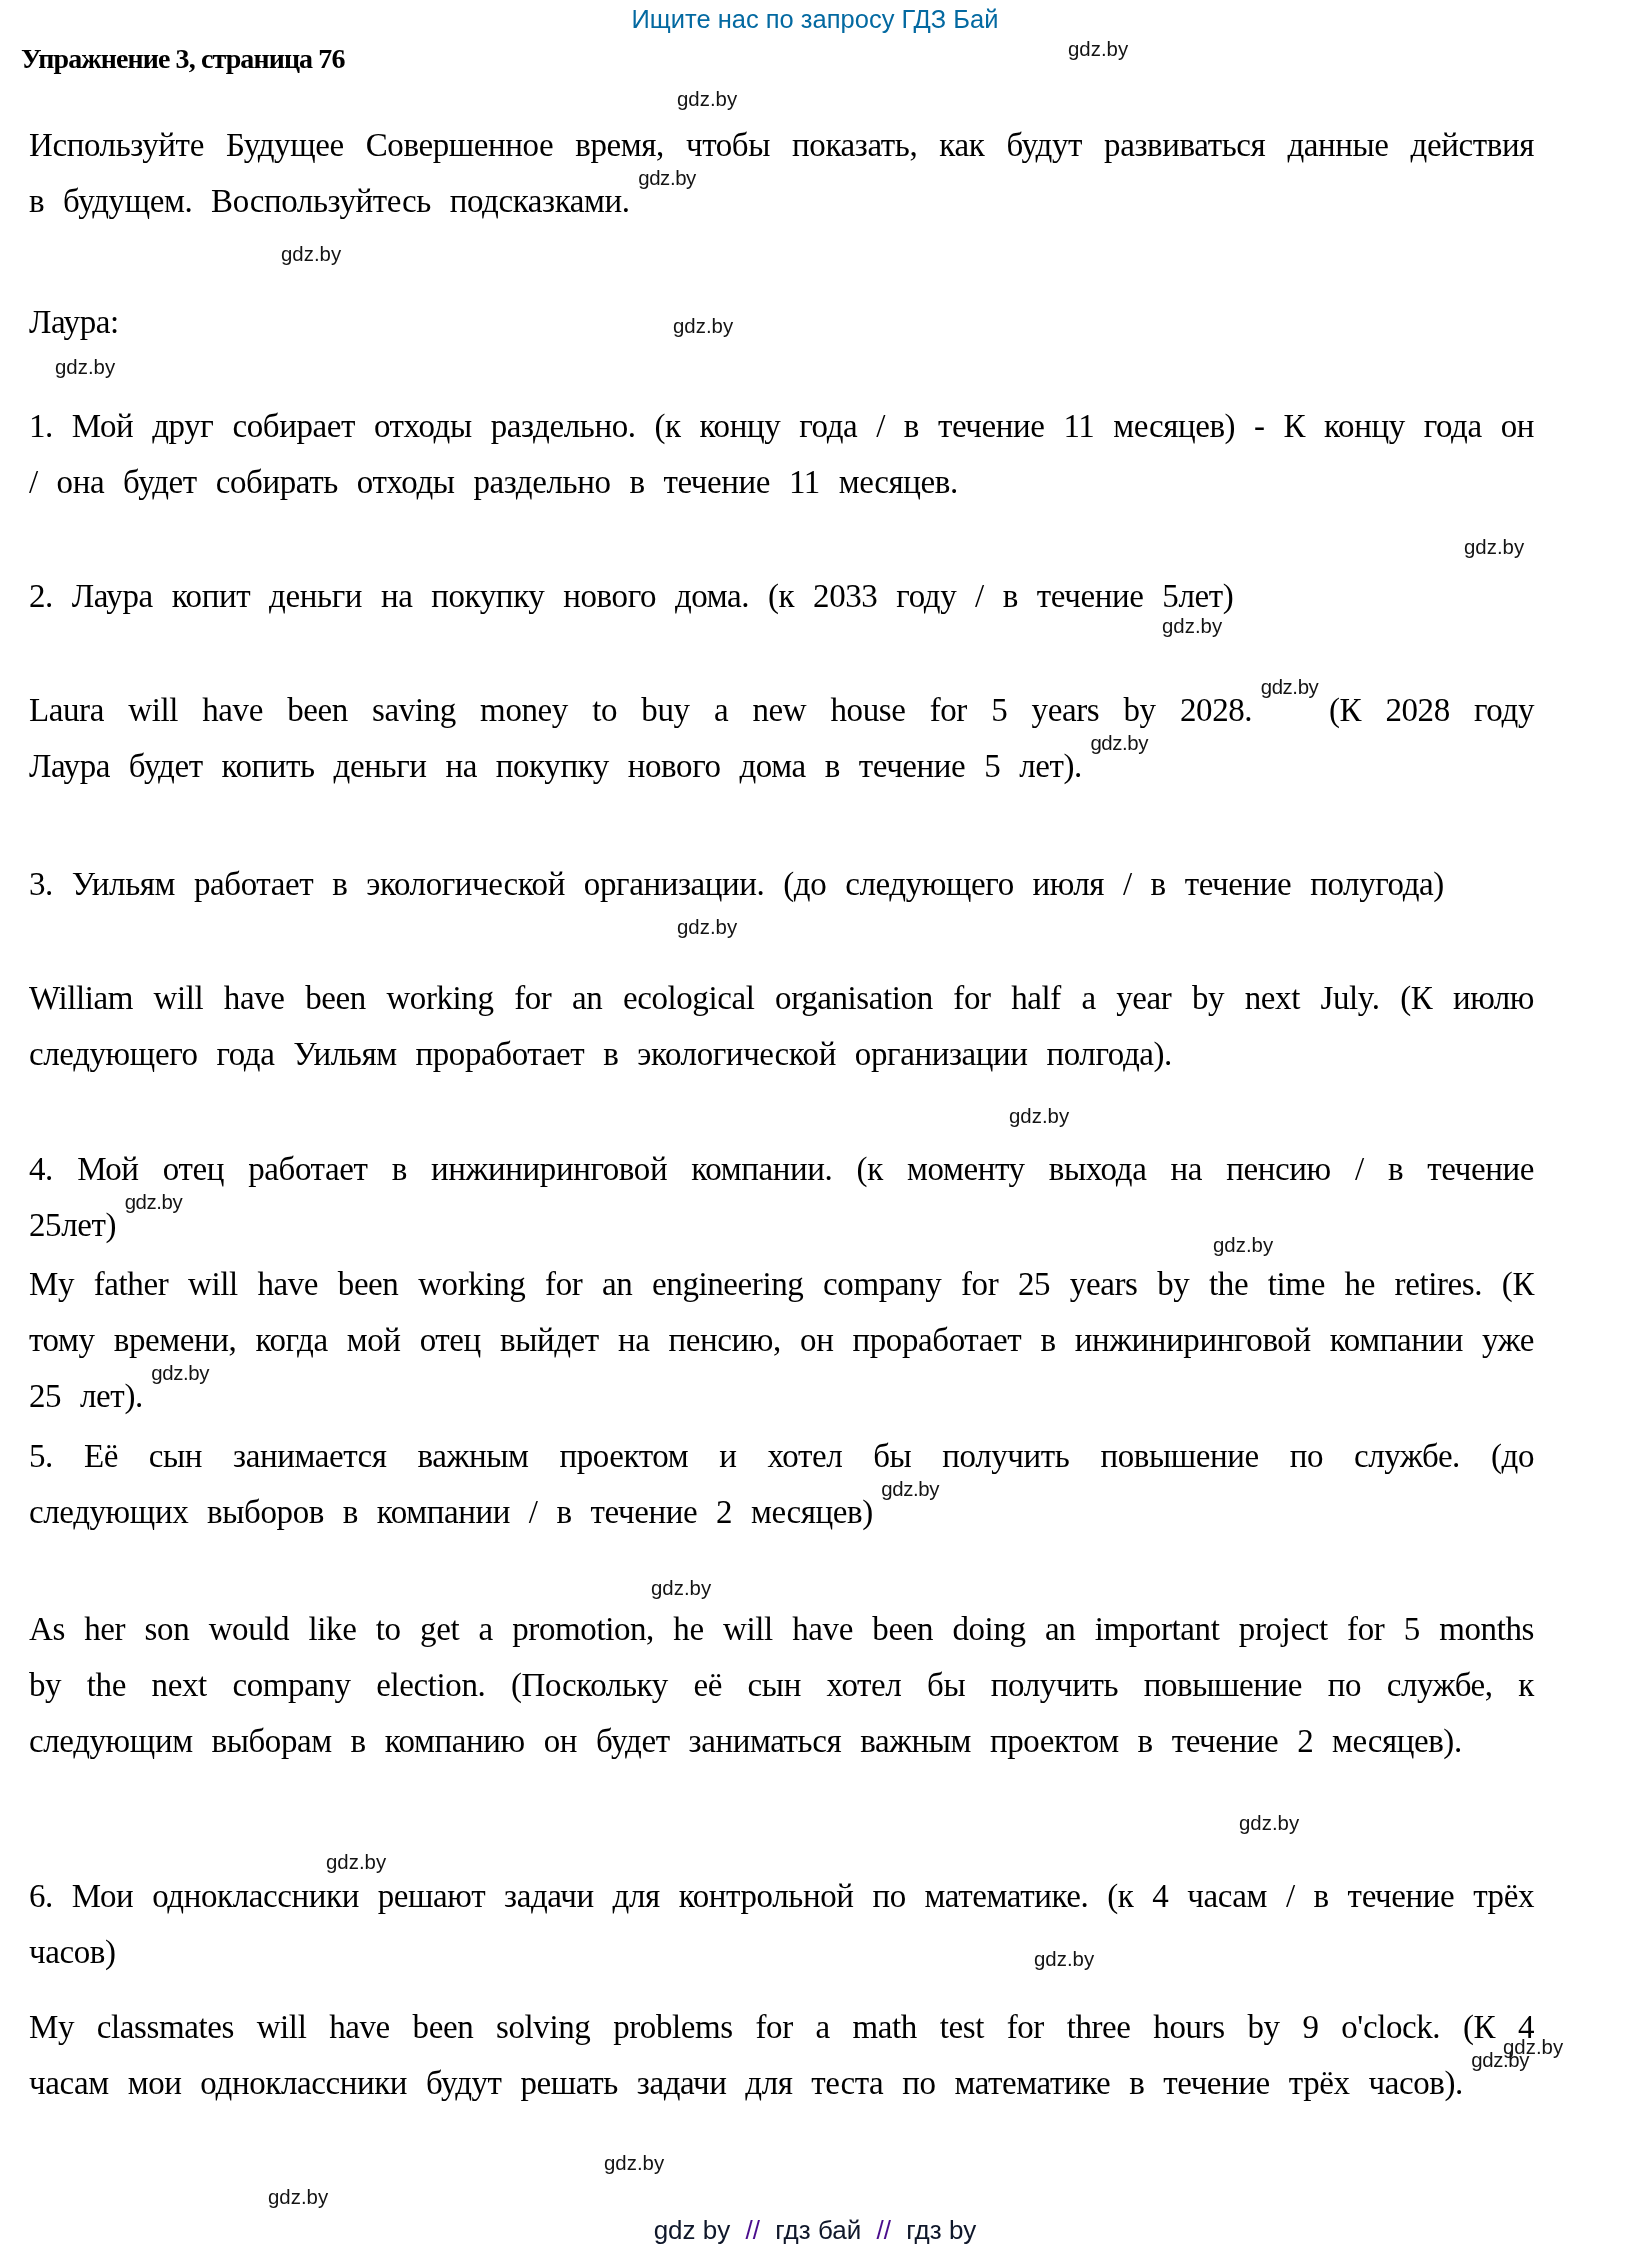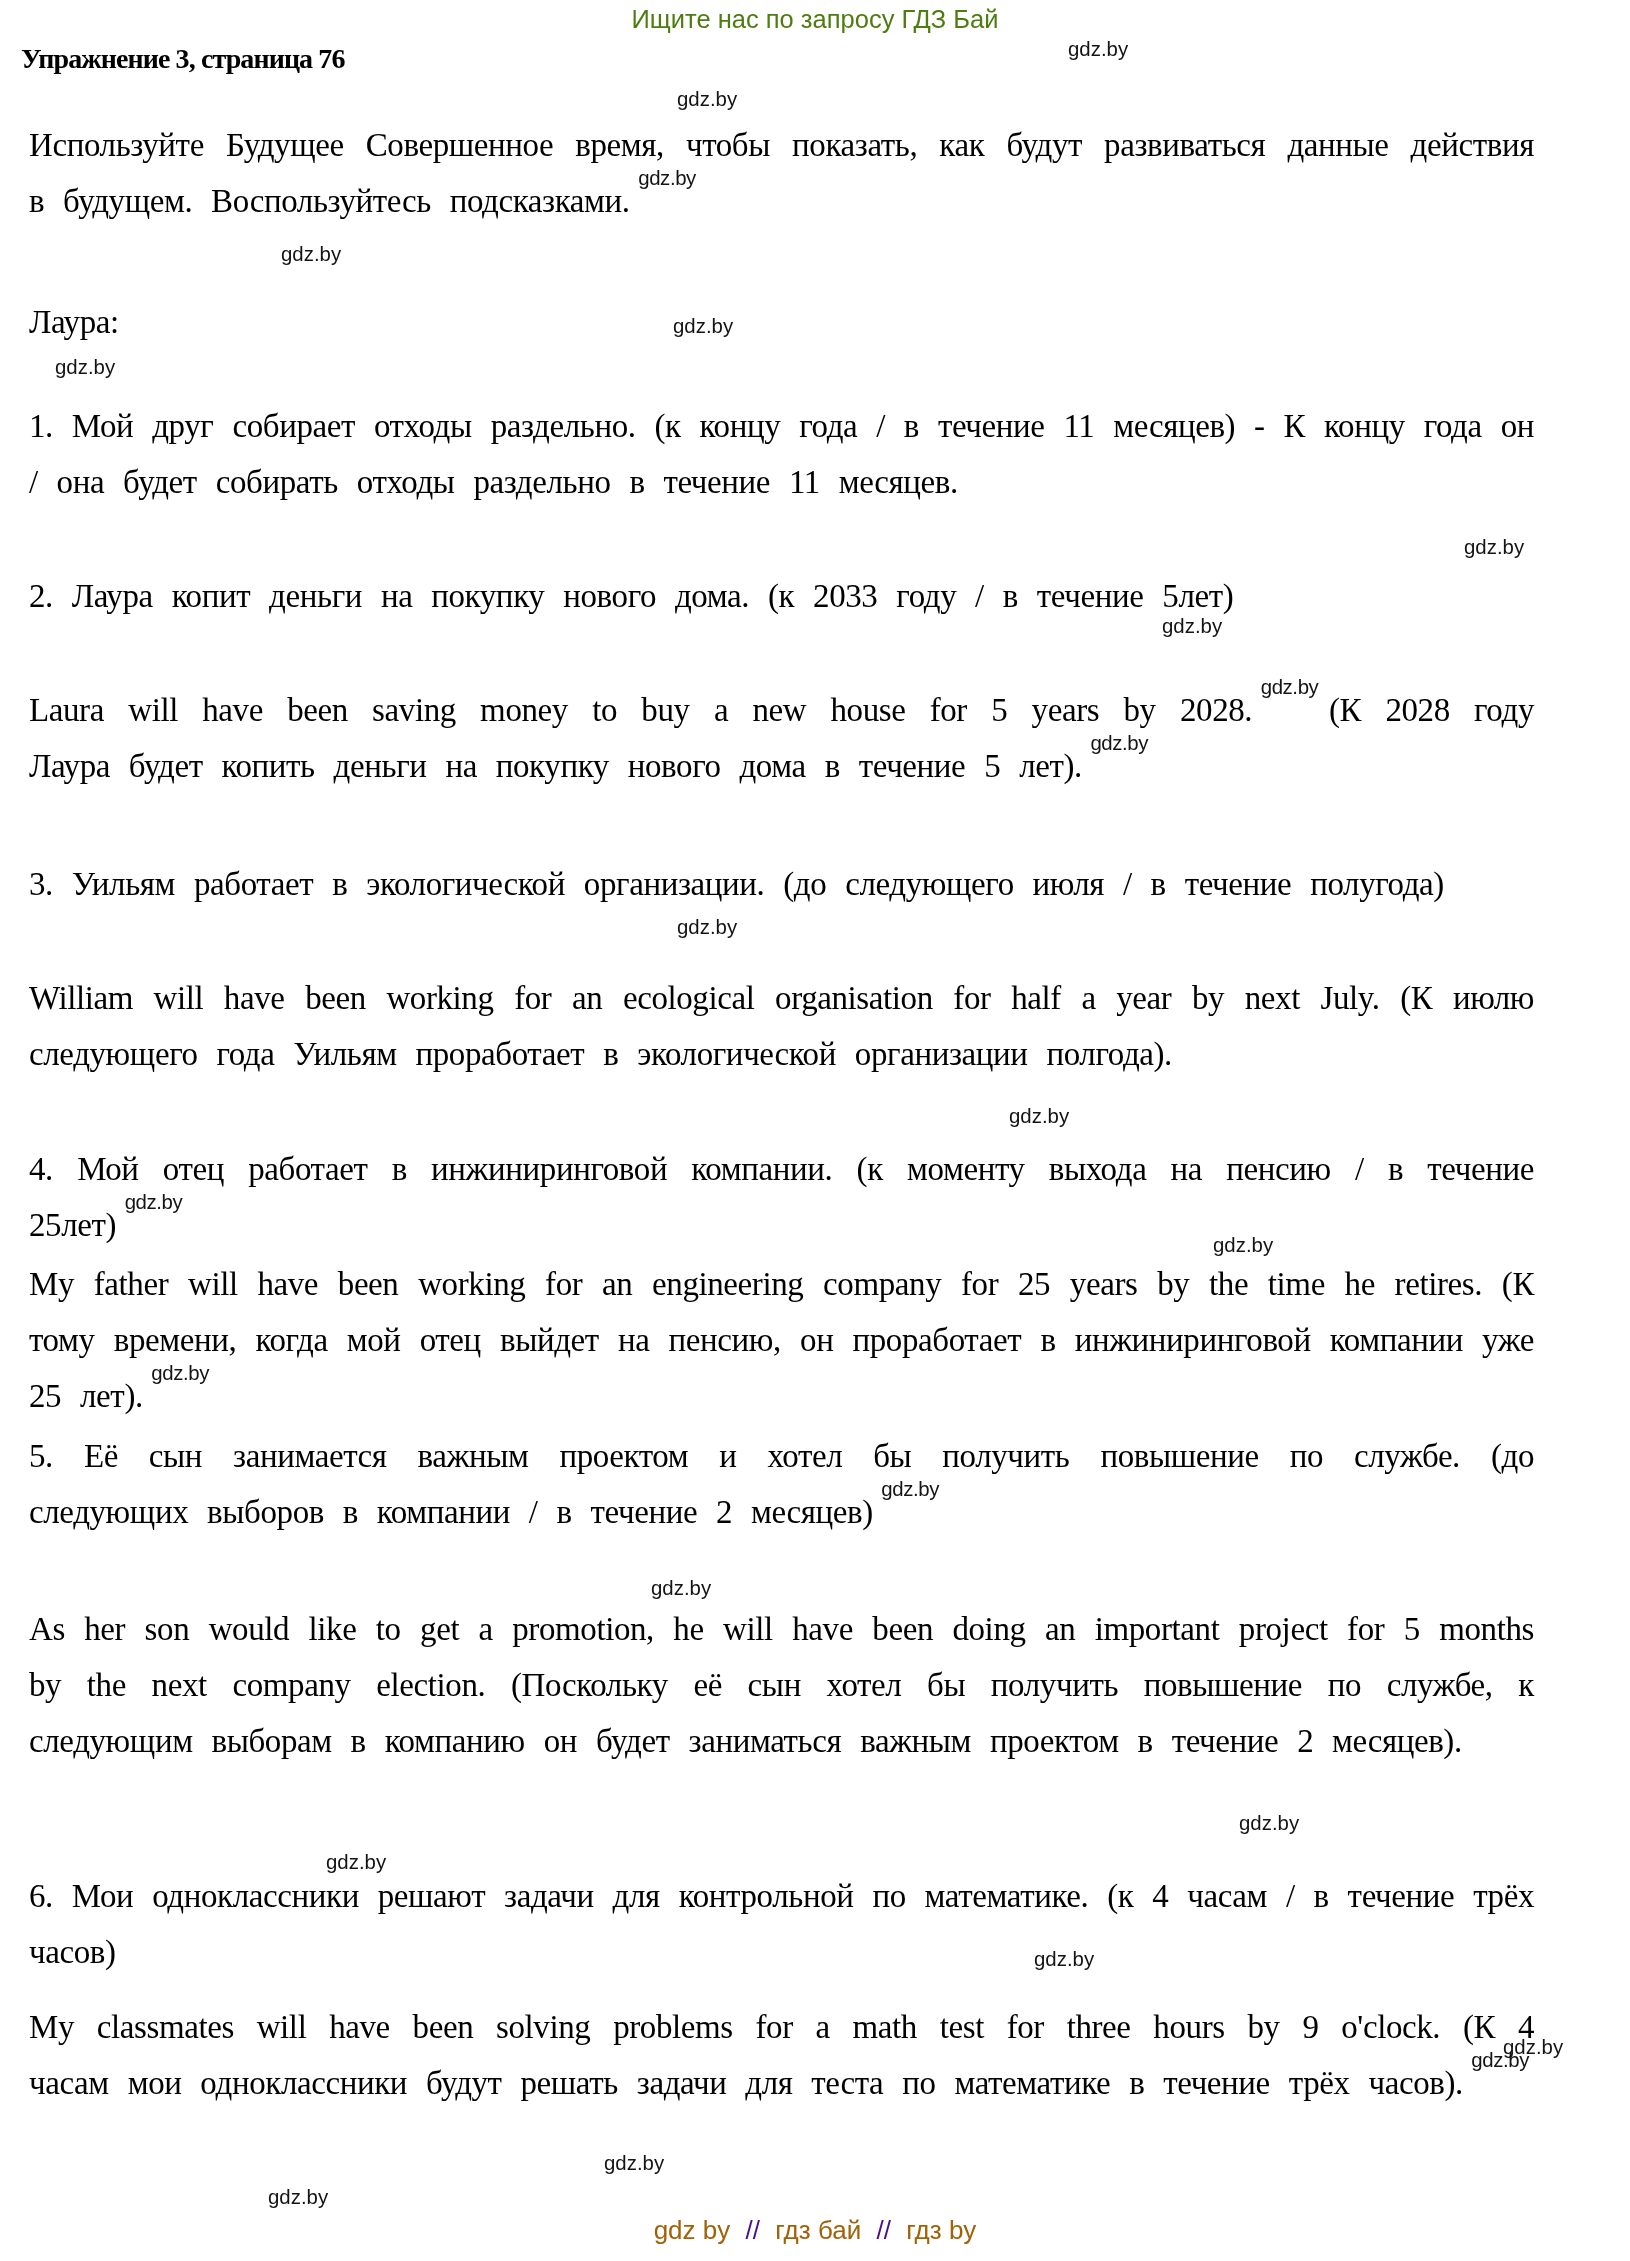--- a/index.html
+++ b/index.html
@@ -9,21 +9,21 @@
     position:relative;
     font-family:"Liberation Serif", serif;
     overflow:hidden;
   }
   .abs { position:absolute; }
   .promo {
     top:5.1px; left:0; width:100%;
     text-align:center;
     font-family:"Liberation Sans", sans-serif;
     font-size:25.5px;
-    color:#4d7c0f;
+    color:#0369a1;
   }
   .title {
     left:21px; top:43px;
     margin:0;
     font-family:"Liberation Serif", serif;
     font-weight:bold;
     font-size:28px;
     letter-spacing:-0.9px;
     color:#000;
   }
@@ -55,21 +55,21 @@
     white-space:nowrap;
   }
   .seg-gap { margin-left:0.32em; }
   .footer {
     top:2215px; left:0; width:100%;
     text-align:center;
     font-family:"Liberation Sans", sans-serif;
     font-size:26px;
     color:#4a0d8c;
   }
-  .footer a { color:#a16207; text-decoration:none; cursor:pointer; }
+  .footer a { color:#0f172a; text-decoration:none; cursor:pointer; }
   .footer .sep { margin:0 15.3px; }
 </style>
 </head>
 <body>
 
 <div class="abs promo">Ищите нас по запросу ГДЗ Бай</div>
 
 <h1 class="abs title">Упражнение 3, страница 76</h1>
 
 <p class="abs body-text" style="top:109px"><span>Используйте Будущее Совершенное время, чтобы показать, как будут развиваться данные действия в будущем. Воспользуйтесь подсказками.</span><sup class="wm-sup">gdz.by</sup></p>

